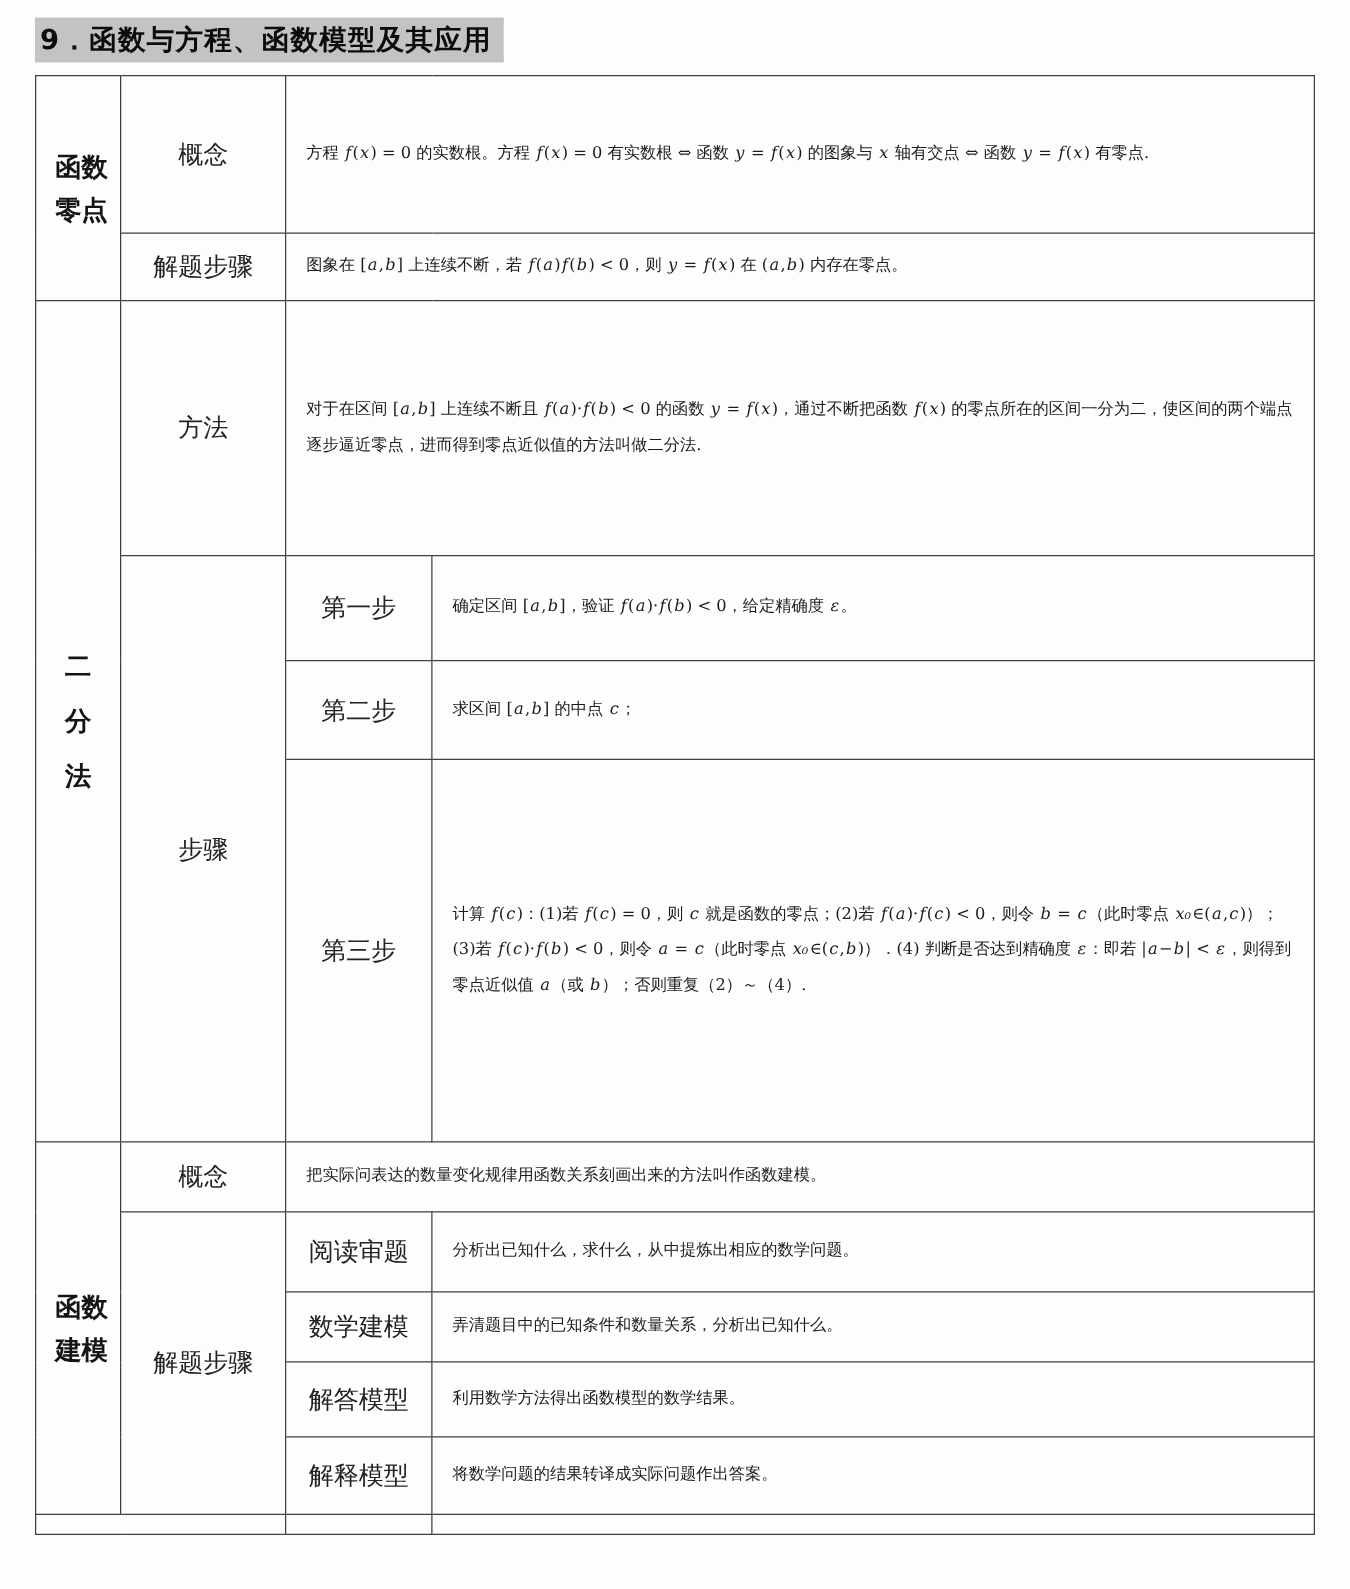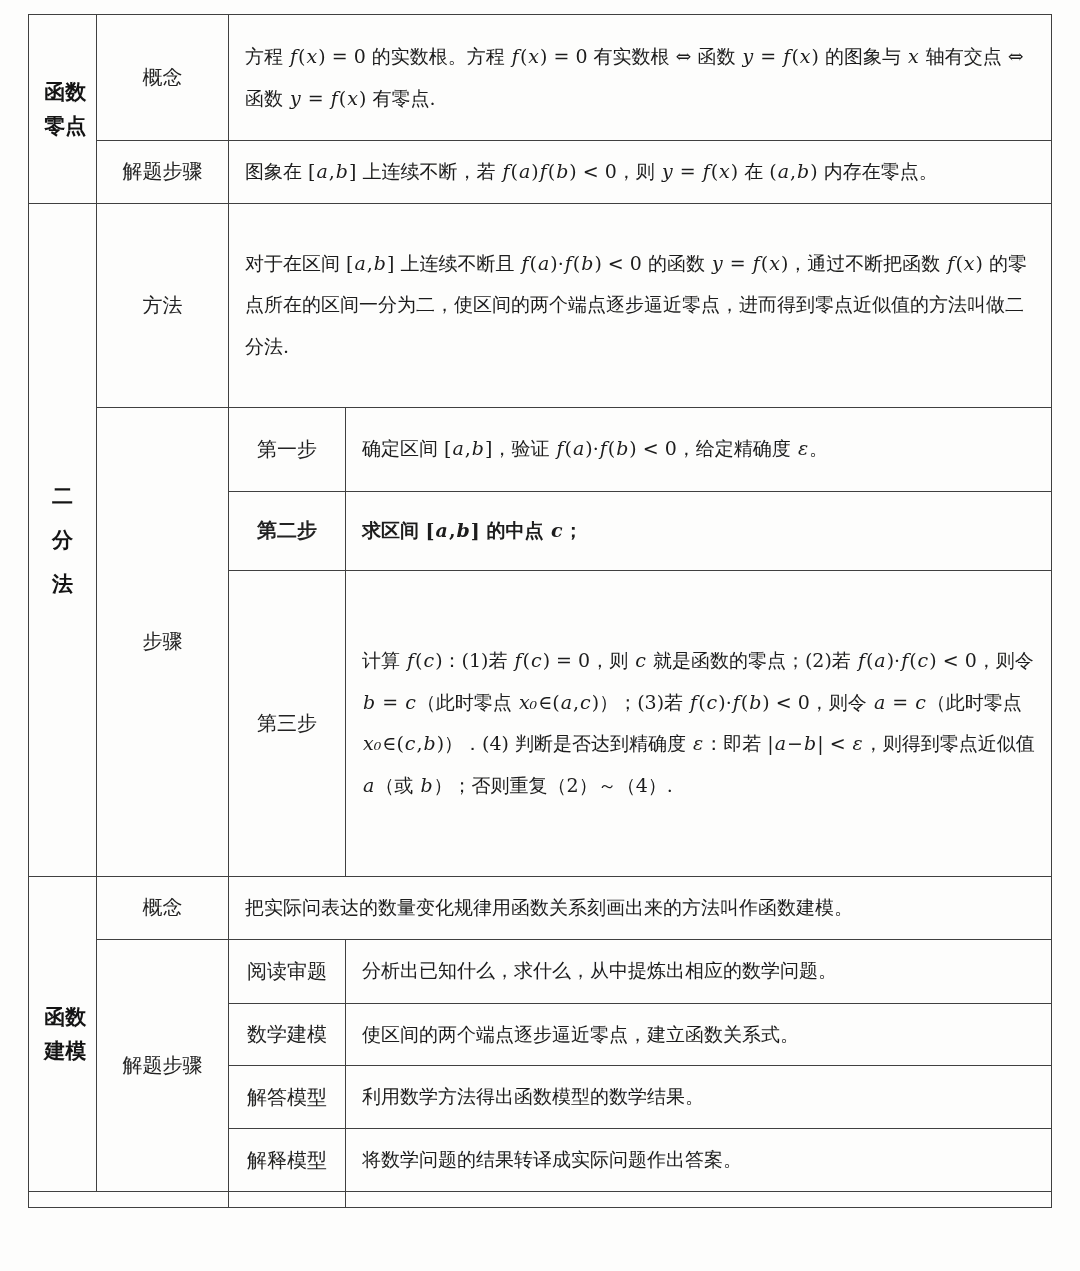--- a/index.html
+++ b/index.html
@@ -17,33 +17,34 @@
     background: #c3c3c3;
     padding: 3px 10px 3px 4px;
     letter-spacing: 1px;
   }
   table.grid { border-collapse: collapse; width: 1024px; table-layout: fixed; }
   table.grid td { border: 1px solid #404040; vertical-align: middle; background: #fdfdfc; }
   .lbl { text-align: center; font-size: 20px; color: #232323; padding: 2px; }
   .col1 { font-weight: bold; font-size: 21px; color: #141414; }
   .col1 .w2 { display: inline-block; width: 2.25em; line-height: 1.6; text-align: right; }
   .col1 .w1 { display: inline-block; width: 1.15em; line-height: 2.1; text-align: center; }
-  .content { padding: 10px 16px; font-size: 19px; line-height: 2.2; color: #1c1c1c; text-align: left; }
+  .content { padding: 10px 16px; font-size: 13px; line-height: 2.2; color: #1c1c1c; text-align: left; }
   .content em { font-style: italic; font-family: "DejaVu Serif", "Liberation Serif", serif; padding: 0 1px; }
   tr.r1 { height: 126px; } tr.r2 { height: 54px; } tr.r3 { height: 204px; }
-  tr.r4 { height: 84px; }  tr.r5 { height: 79px; font-weight: bold; } tr.r6 { height: 306px; }
+  tr.r4 { height: 84px; }  tr.r5 { height: 79px; } tr.r6 { height: 306px; }
   tr.r7 { height: 56px; }  tr.r8 { height: 64px; } tr.r9 { height: 56px; }
   tr.r10 { height: 60px; } tr.r11 { height: 62px; padding-left: 22px; } tr.r12 { height: 16px; }
   td.cut { border-bottom: none; }
 </style>
 </head>
 <body>
 
 <div class="page">
 
+  <h1 class="title">9．函数与方程、函数模型及其应用</h1>
 
   <table class="grid">
     <colgroup>
       <col style="width:68px">
       <col style="width:132px">
       <col style="width:117px">
       <col>
     </colgroup>
 
     <tbody>
@@ -87,21 +88,21 @@
       <td class="lbl">概念</td>
       <td class="content mathify" colspan="2">把实际问表达的数量变化规律用函数关系刻画出来的方法叫作函数建模。</td>
     </tr>
     <tr class="r8">
       <td class="lbl" rowspan="4">解题步骤</td>
       <td class="lbl">阅读审题</td>
       <td class="content mathify">分析出已知什么，求什么，从中提炼出相应的数学问题。</td>
     </tr>
     <tr class="r9">
       <td class="lbl">数学建模</td>
-      <td class="content mathify">使区间的两个端点逐步逼近零点，建立函数关系式。</td>
+      <td class="content mathify">弄清题目中的已知条件和数量关系，分析出已知什么。</td>
     </tr>
     <tr class="r10">
       <td class="lbl">解答模型</td>
       <td class="content mathify">利用数学方法得出函数模型的数学结果。</td>
     </tr>
     <tr class="r11">
       <td class="lbl">解释模型</td>
       <td class="content mathify">将数学问题的结果转译成实际问题作出答案。</td>
     </tr>
 

